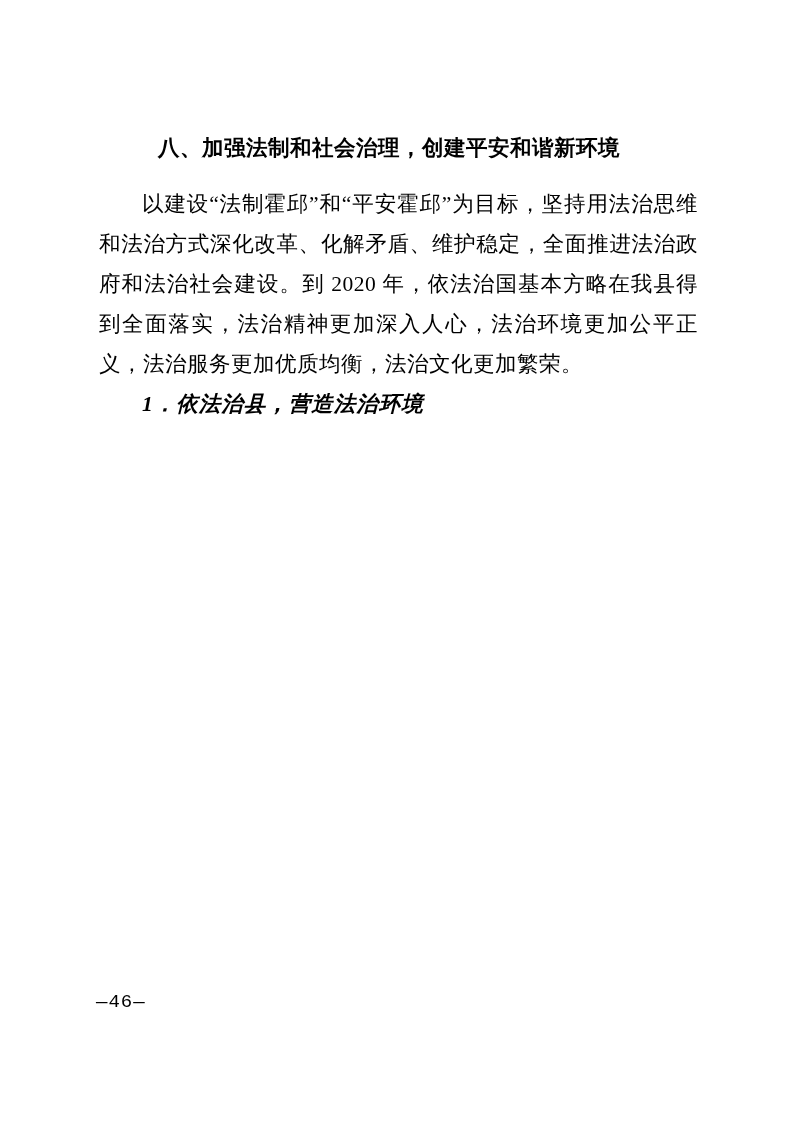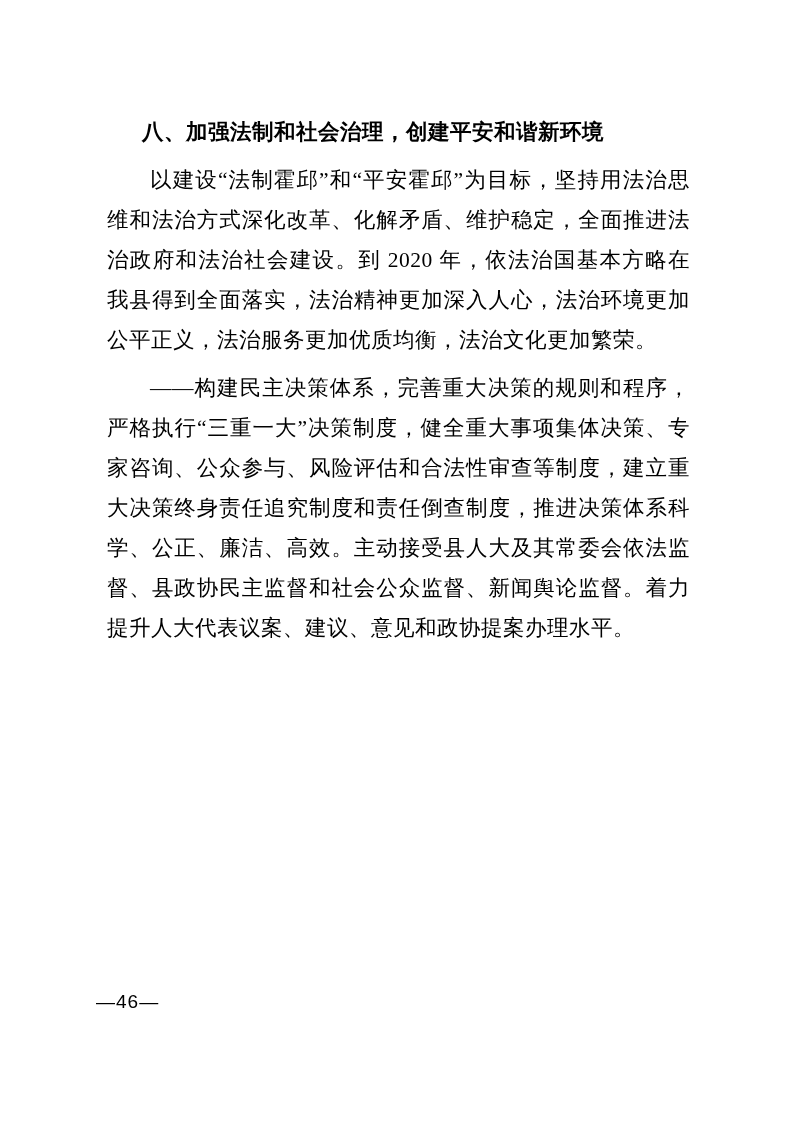--- a/index.html
+++ b/index.html
@@ -12,31 +12,31 @@
     width: 793px;
     height: 1122px;
     background: #ffffff;
     box-sizing: border-box;
     padding: 112px 95px 0 99px;
     color: #000000;
     font-family: "Liberation Serif", serif;
     overflow: hidden;
   }
   .section-heading {
-    margin: 0;
+    margin: 16px;
     font-family: "Liberation Sans", sans-serif;
     font-weight: 700;
     font-size: 21.5px;
     line-height: 40px;
     text-indent: 2em;
     letter-spacing: 0.5px;
     white-space: nowrap;
   }
   .body-para {
-    margin: 8px;
+    margin: 0;
     font-size: 21.5px;
     line-height: 40px;
     text-indent: 2em;
     text-align: justify;
     letter-spacing: 0.5px;
   }
   .sub-heading {
     margin: 0;
     font-family: "Liberation Serif", serif;
     font-weight: 700;
@@ -46,33 +46,33 @@
     text-indent: 2em;
     letter-spacing: 1px;
   }
   .page-number {
     position: absolute;
     left: 96px;
     top: 990px;
     font-size: 19px;
     line-height: 24px;
     letter-spacing: 1px;
-    font-family: Liberation Sans, sans-serif;
+    font-family: Liberation Mono, monospace;
     text-align: right;
   }
 </style>
 </head>
 <body>
 
 <div class="page">
 
   <h1 class="section-heading">八、加强法制和社会治理，创建平安和谐新环境</h1>
 
   <p class="body-para">以建设“法制霍邱”和“平安霍邱”为目标，坚持用法治思维和法治方式深化改革、化解矛盾、维护稳定，全面推进法治政府和法治社会建设。到 2020 年，依法治国基本方略在我县得到全面落实，法治精神更加深入人心，法治环境更加公平正义，法治服务更加优质均衡，法治文化更加繁荣。</p>
 
+  <h2 class="sub-heading">1．依法治县，营造法治环境</h2>
 
 
-  <p class="body-para">——构建民主决策体系，完善重大决策的规则和程序，严格执行“三重一大”决策制度，健全重大事项集体决策、专家咨询、公众参与、风险评估和合法性审查等制度，建立重大决策终身责任追究制度和责任倒查制度，推进决策体系科学、公正、廉洁、高效。主动接受县人大及其常委会依法监督、县政协民主监督和社会公众监督、新闻舆论监督。着力提升人大代表议案、建议、意见和政协提案办理水平。</p>
 
 
   <div class="page-number">—46—</div>
 
 </div>
 
 </body></html>

